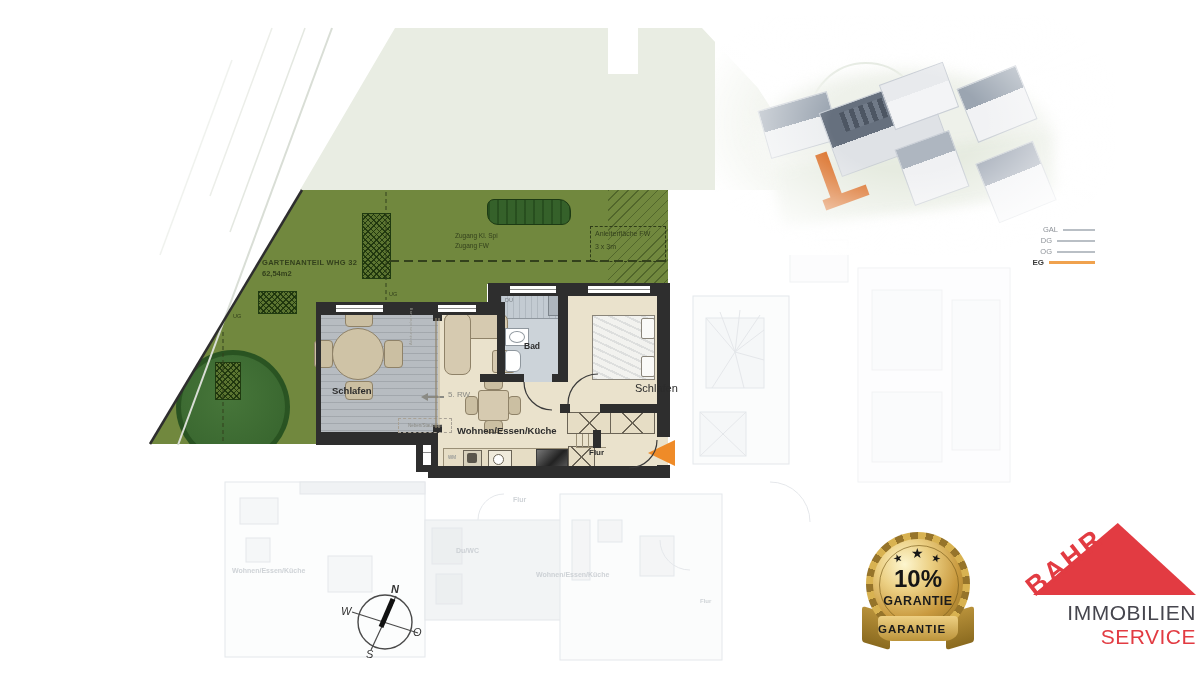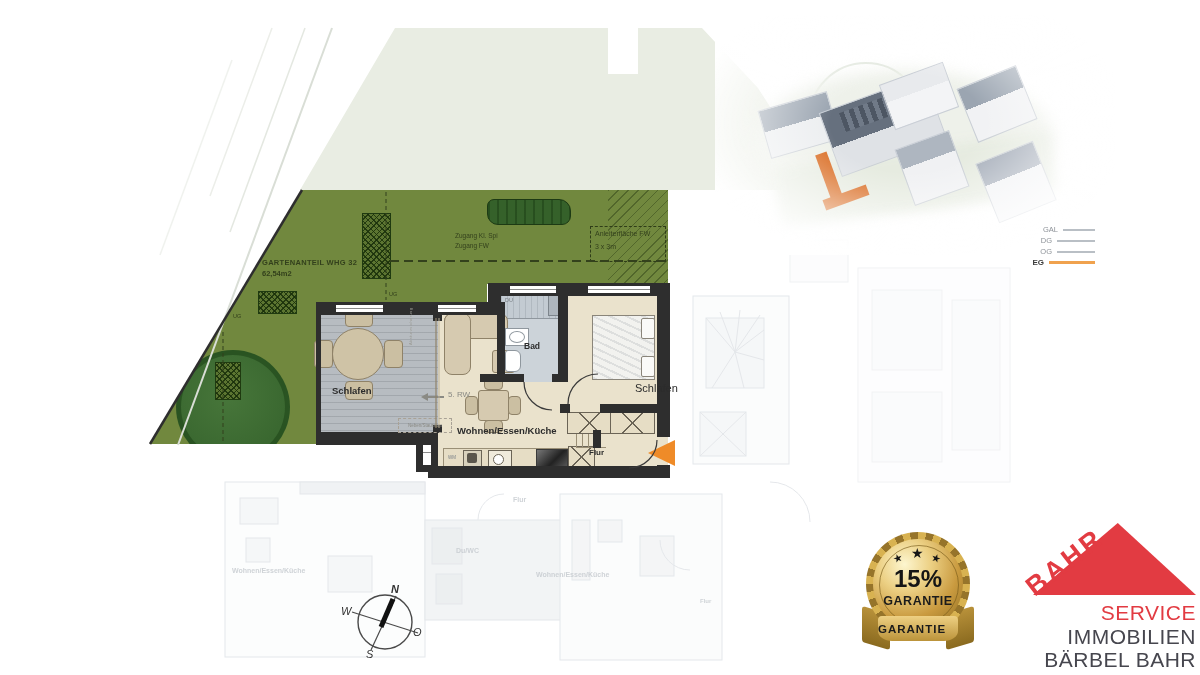--- a/index.html
+++ b/index.html
@@ -275,32 +275,31 @@
     <div class="abs" style="left:0px;top:78px;width:28px;height:36px;background:linear-gradient(180deg,#b8913a,#8a6a1f);transform:skewY(16deg);border-radius:3px;"></div>
     <div class="abs" style="left:84px;top:78px;width:28px;height:36px;background:linear-gradient(180deg,#b8913a,#8a6a1f);transform:skewY(-16deg);border-radius:3px;"></div>
     <div class="abs" style="left:4px;top:0px;width:104px;height:104px;border-radius:50%;
          background:repeating-conic-gradient(#d8b251 0 9deg, #96742a 9deg 18deg);"></div>
     <div class="abs" style="left:11px;top:7px;width:90px;height:90px;border-radius:50%;
          background:radial-gradient(circle at 35% 28%, #fdf6cf 0%, #ecd084 30%, #c99a3f 62%, #8a6a1f 100%);"></div>
     <div class="abs" style="left:17px;top:13px;width:78px;height:78px;border-radius:50%;border:1.5px solid rgba(120,90,25,.65);"></div>
     <span class="badge-star" style="left:31px;top:20px;font-size:11px;transform:rotate(-18deg);">★</span>
     <span class="badge-star" style="left:49px;top:13px;font-size:14px;">★</span>
     <span class="badge-star" style="left:69px;top:20px;font-size:11px;transform:rotate(18deg);">★</span>
-    <div class="abs" style="left:11px;top:33px;width:90px;text-align:center;font-size:24px;font-weight:800;color:#151515;">15%</div>
+    <div class="abs" style="left:11px;top:33px;width:90px;text-align:center;font-size:24px;font-weight:800;color:#151515;">10%</div>
     <div class="abs" style="left:11px;top:62px;width:90px;text-align:center;font-size:12.5px;font-weight:800;letter-spacing:.5px;color:#1b1b1b;">GARANTIE</div>
     <div class="abs" style="left:16px;top:84px;width:80px;height:25px;
          background:linear-gradient(180deg,#eed083,#bb933a);border-radius:4px 4px 14px 14px/4px 4px 10px 10px;
          display:flex;align-items:center;">
       <span style="font-size:11.5px;font-weight:800;letter-spacing:1px;color:#1b1b1b;">GARANTIE</span>
     </div>
   </div>
 
   <div class="abs" style="left:1012px;top:515px;width:188px;height:160px;">
     <div class="abs" style="left:21px;top:8px;width:163px;height:72px;background:#e23b42;clip-path:polygon(52% 0,100% 100%,0 100%);"></div>
     <div class="abs" style="left:8px;top:32px;font-size:27px;font-weight:800;letter-spacing:3px;color:#e23b42;transform:rotate(-38deg);">BAHR</div>
     <div class="abs" style="left:0px;top:86px;width:184px;text-align:right;">
+      <div class="logo-line">IMMOBILIEN</div>
       <div class="logo-line" style="color:#e23b42;">SERVICE</div>
-      <div class="logo-line">IMMOBILIEN</div>
-      <div class="logo-line">BÄRBEL BAHR</div>
     </div>
   </div>
 
 </div>
 
 </body></html>

